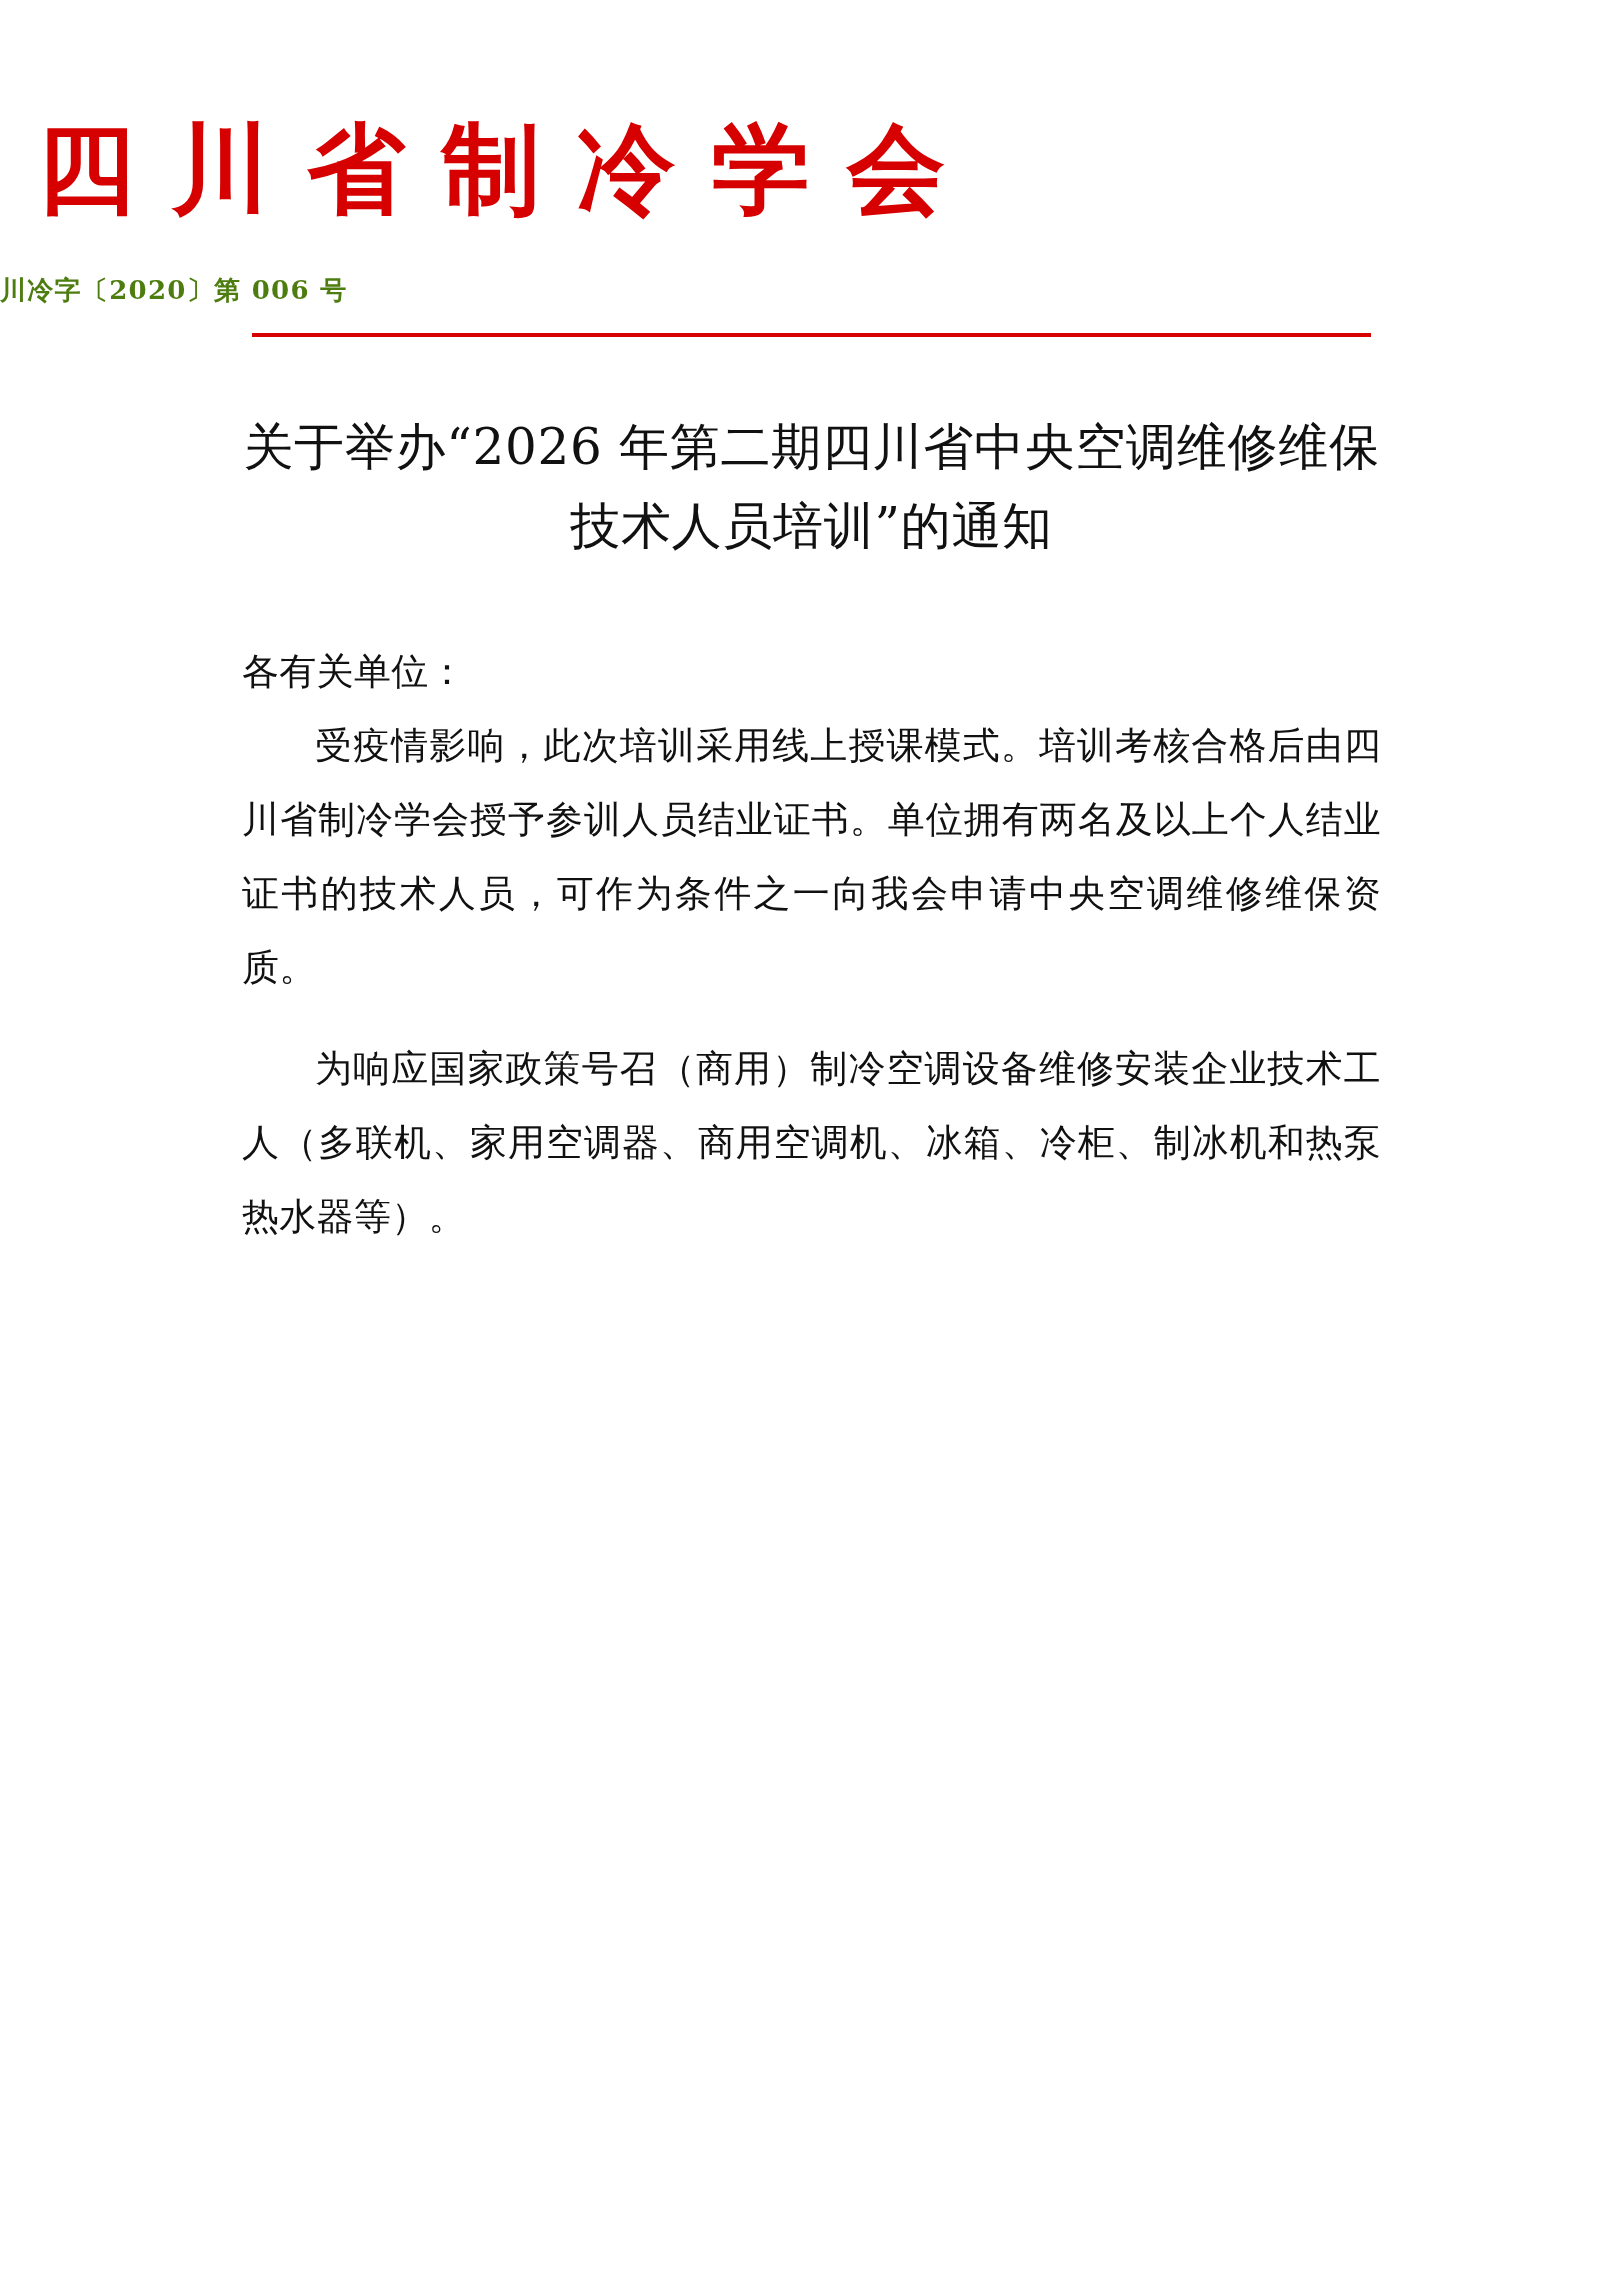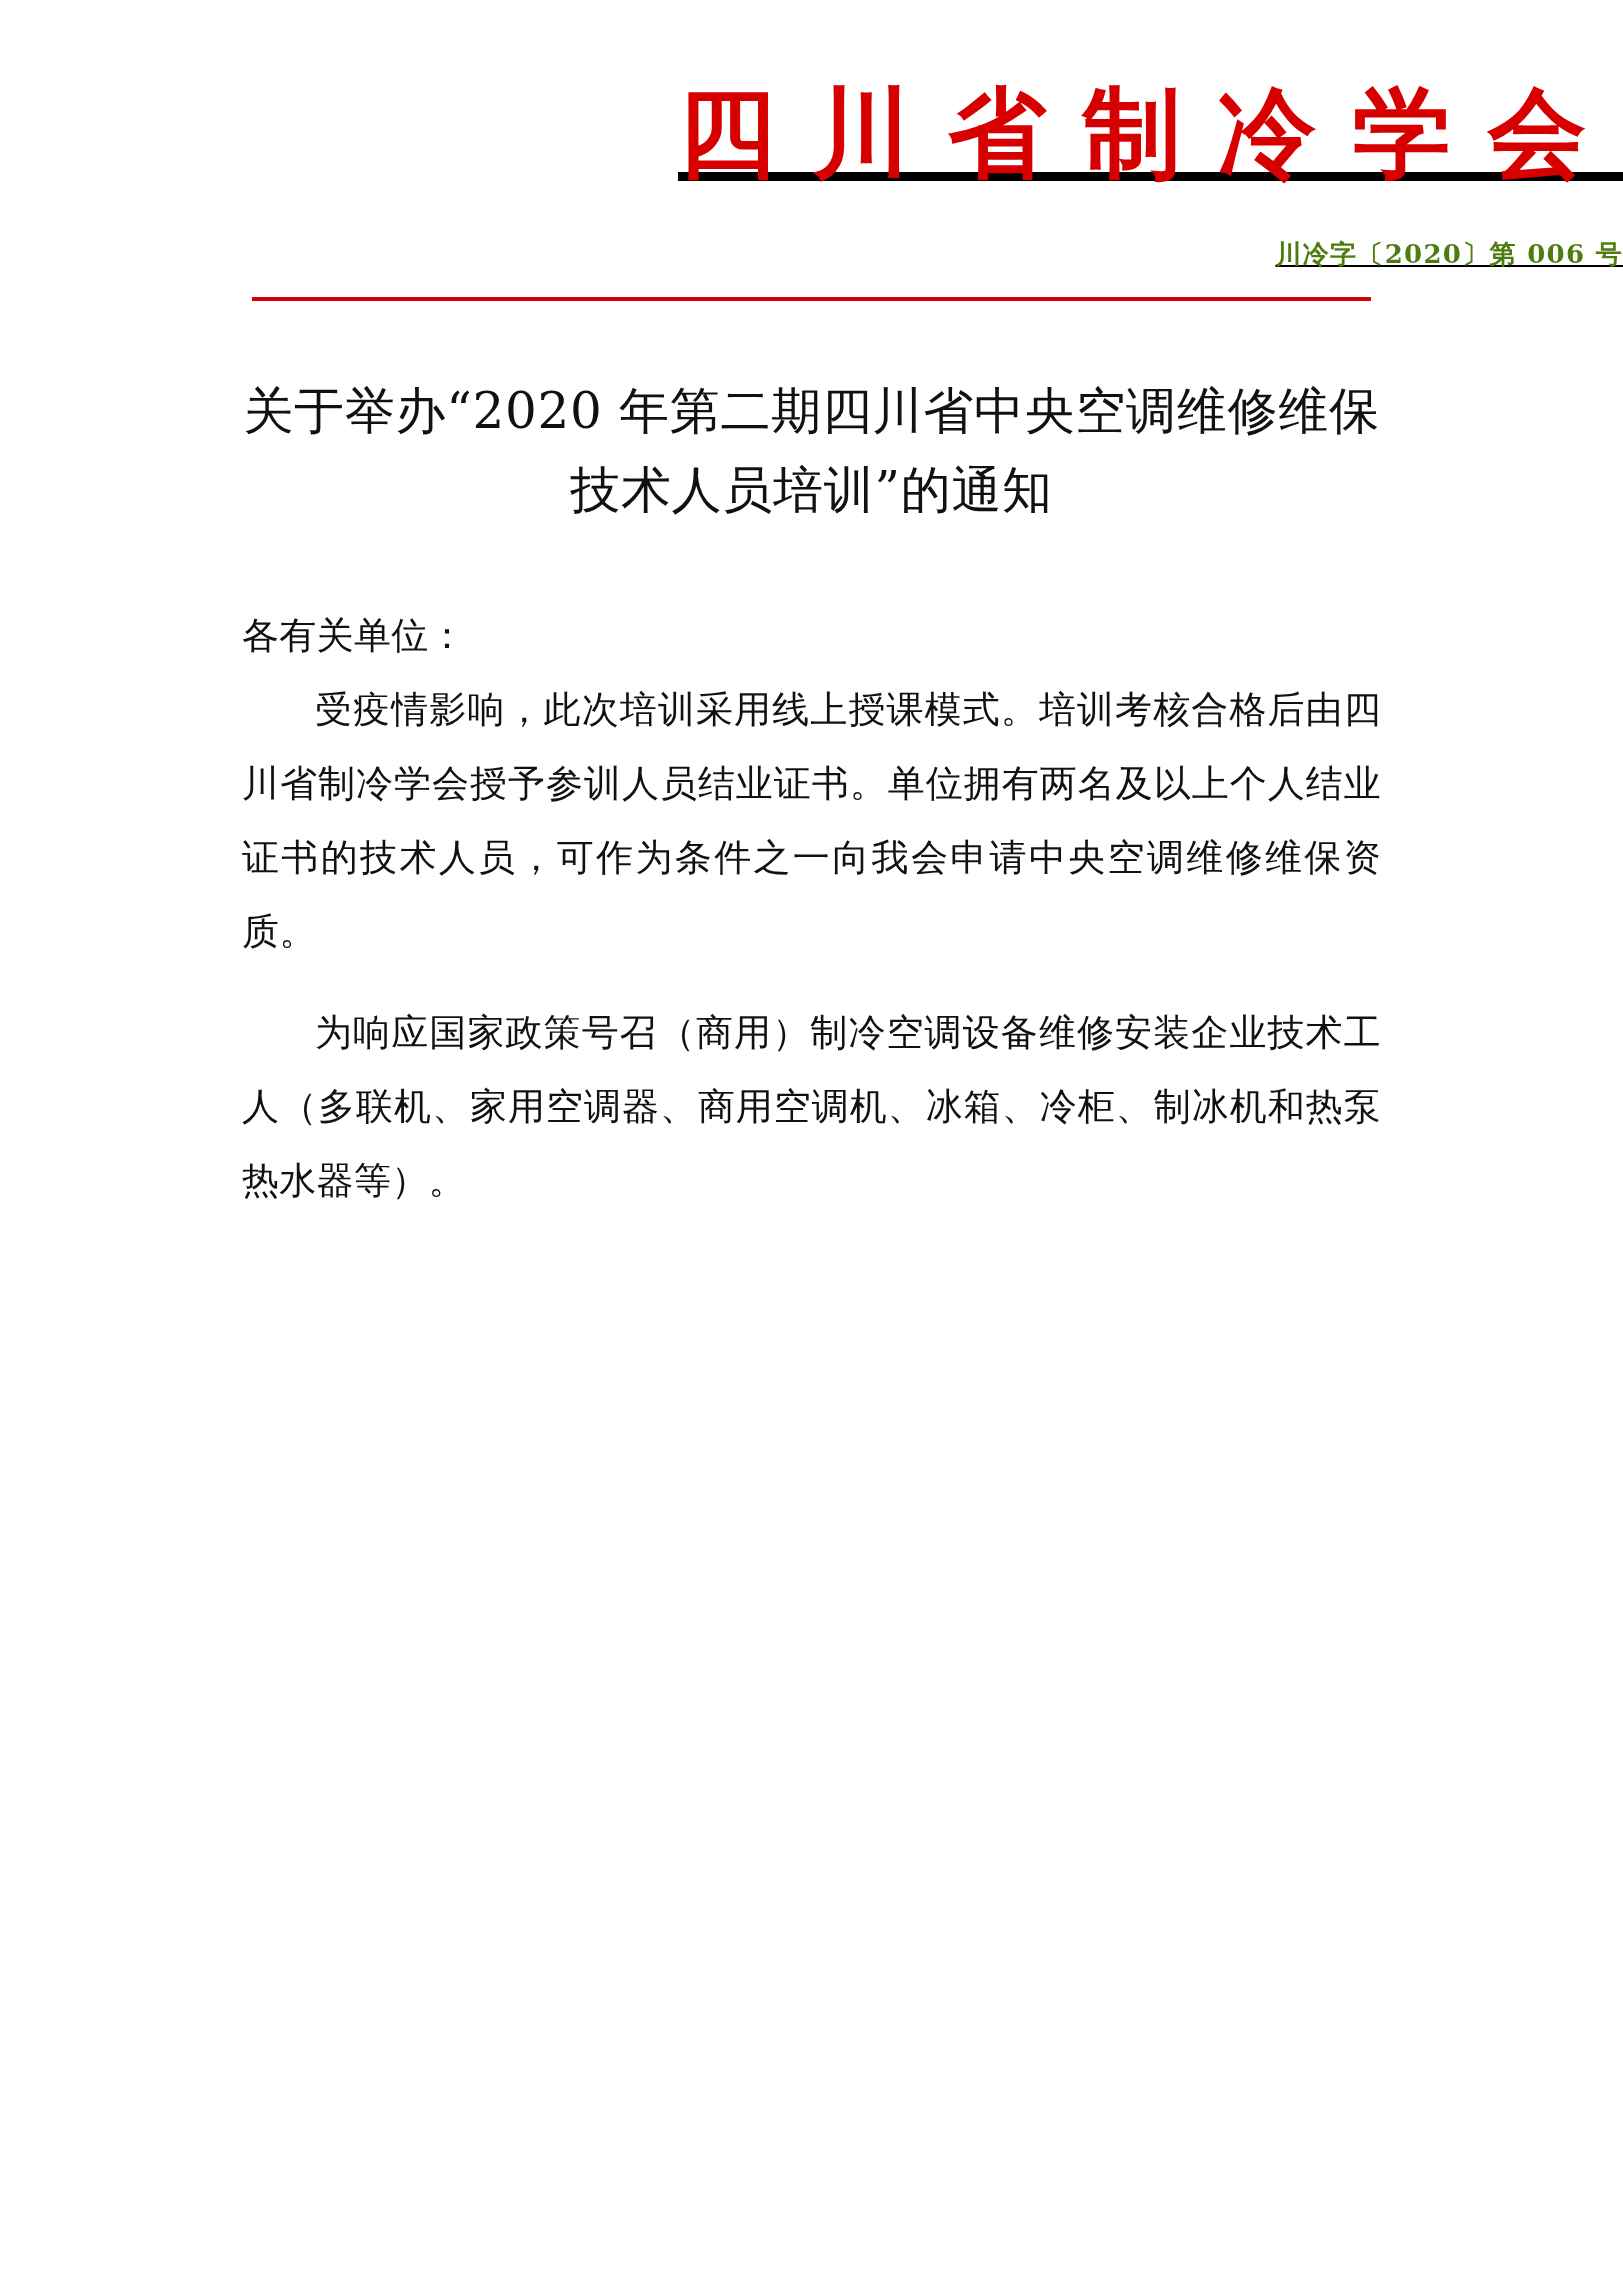--- a/index.html
+++ b/index.html
@@ -17,23 +17,22 @@
     width: 1623px;
     height: 2295px;
     margin: 0 auto;
     background: #ffffff;
     box-sizing: border-box;
     overflow: hidden;
   }
 
   
   .letterhead {
-    padding-top: 84px;
-    text-align: right;
-    text-decoration: underline;
+    padding-top: 120px;
+    text-align: left;
   }
   .org-title {
     color: #d60000;
     font-family: "DejaVu Serif", "Liberation Serif", serif;
     font-weight: 700;
     font-size: 98px;
     letter-spacing: 37px;
     line-height: 1.0;
     
     text-indent: 37px;
@@ -95,21 +94,21 @@
 <body>
 
 <div class="page">
 
   <div class="letterhead">
     <div class="org-title">四川省制冷学会</div>
     <div class="doc-number">川冷字〔2020〕第 006 号</div>
     <div class="red-rule"></div>
   </div>
 
-  <div class="doc-title">关于举办“2020 年第二期四川省中央空调维修维保技术人员培训”的通知</div>
+  <div class="doc-title">关于举办“2026 年第二期四川省中央空调维修维保技术人员培训”的通知</div>
 
   <div class="body-wrap">
 
     <p class="para">各有关单位：</p>
 
 
     <p class="para indent">受疫情影响，此次培训采用线上授课模式。培训考核合格后由四川省制冷学会授予参训人员结业证书。单位拥有两名及以上个人结业证书的技术人员，可作为条件之一向我会申请中央空调维修维保资质。</p>
 
     <p class="para indent gap-top">为响应国家政策号召（商用）制冷空调设备维修安装企业技术工人（多联机、家用空调器、商用空调机、冰箱、冷柜、制冰机和热泵热水器等）。</p>
 

